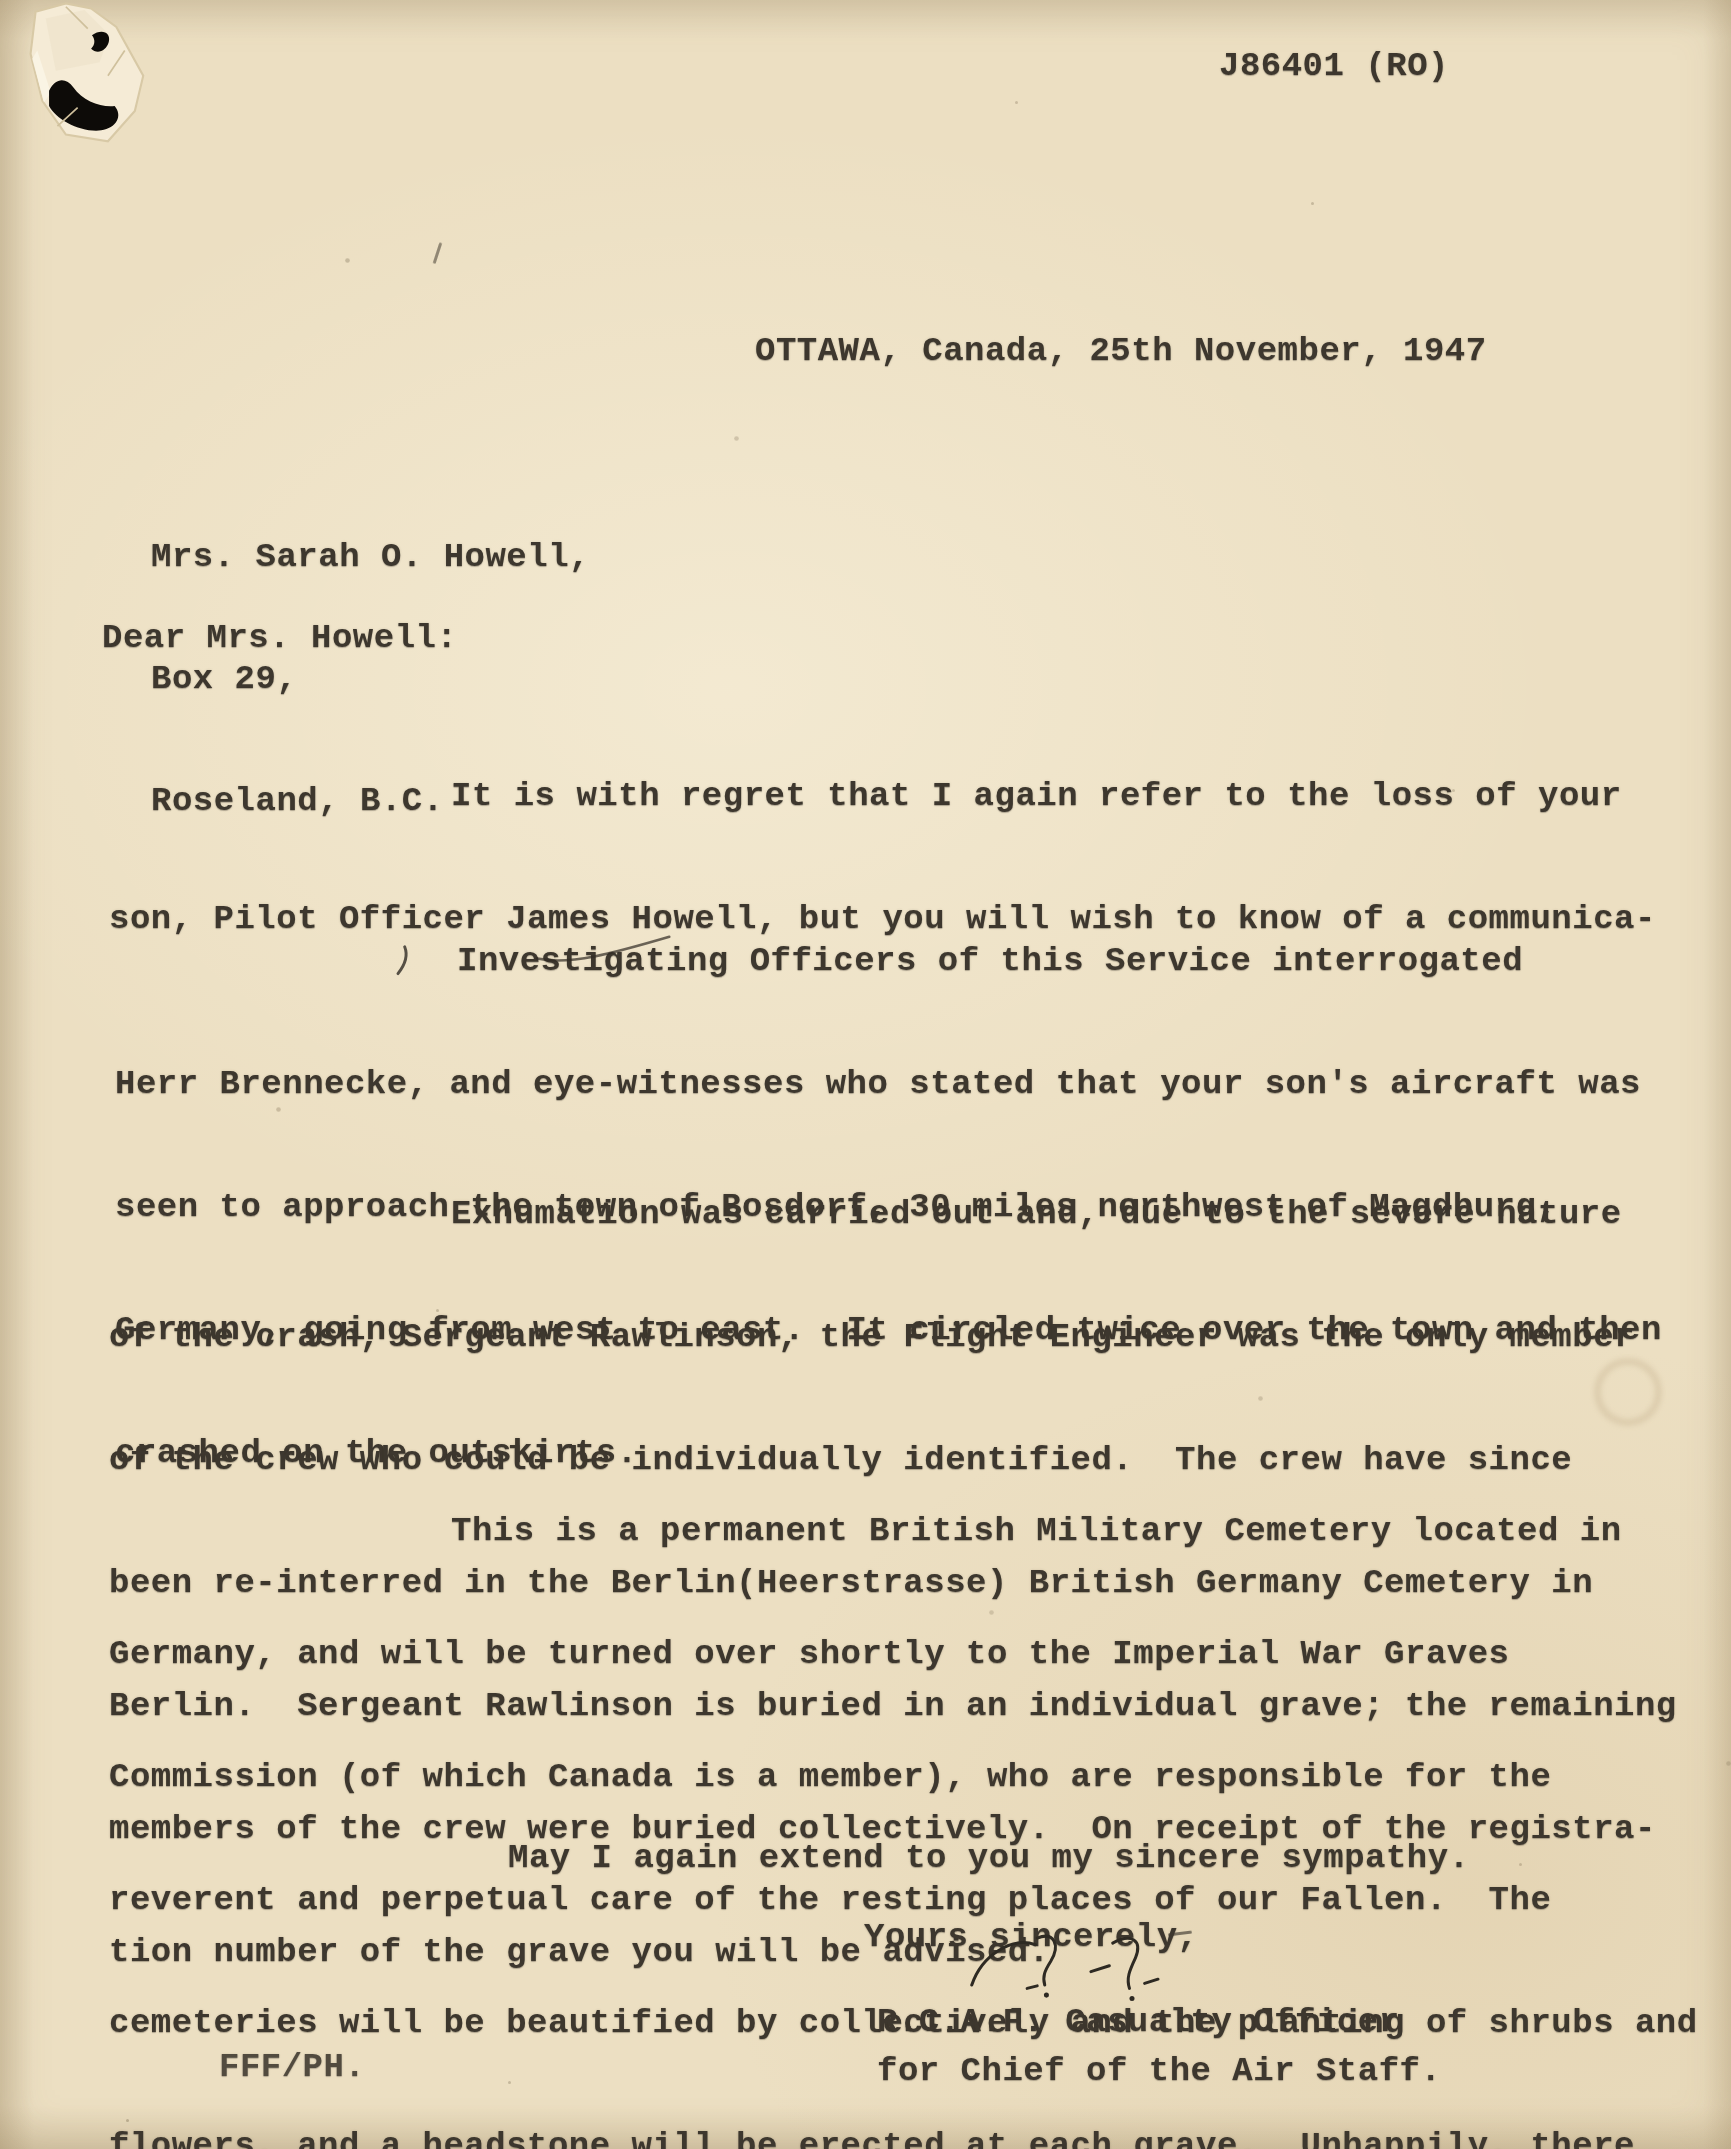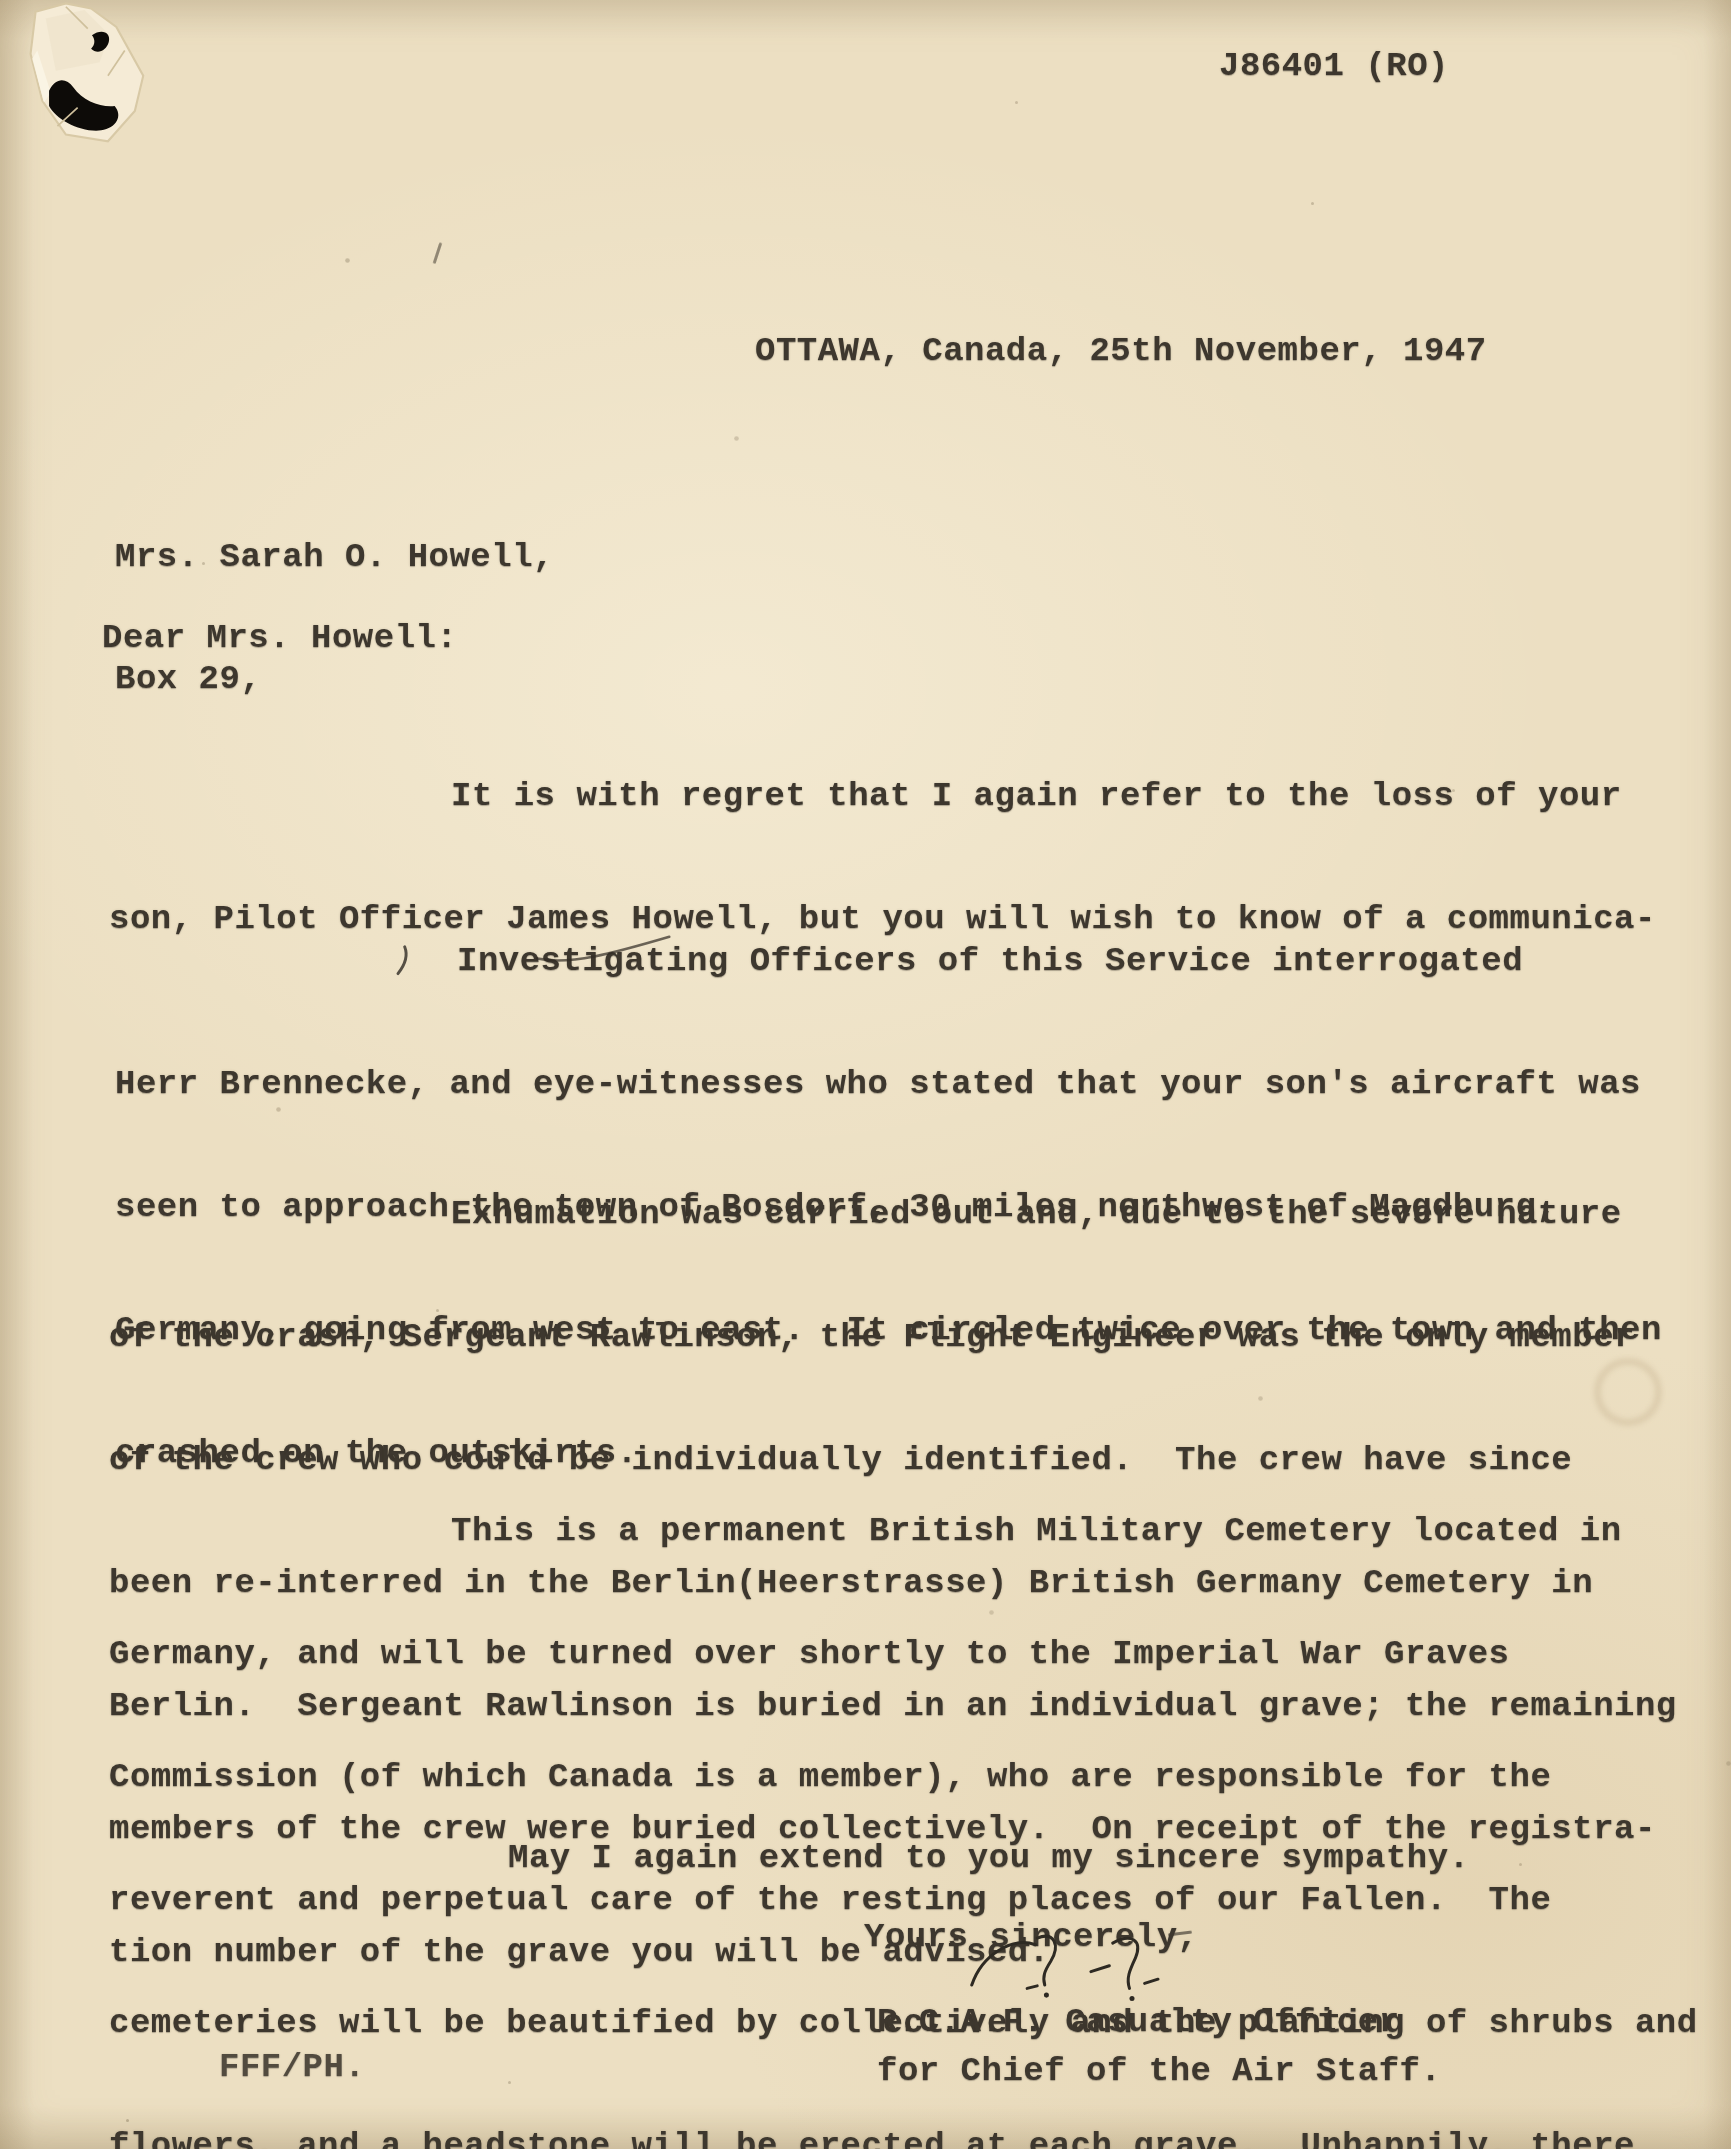--- a/index.html
+++ b/index.html
@@ -24,21 +24,21 @@
     position:absolute;
     font-size:34px;
     line-height:41px;
     letter-spacing:0.5px;
     white-space:pre;
     text-shadow:0 0.8px 0.8px rgba(61,55,46,0.32), 0 0 2.5px rgba(61,55,46,0.18);
     filter:blur(0.3px);
   }
   .para .ln{height:41px;}
   .para .first{padding-left:342px;}
-  .addr .ln{height:40px;}
+  .addr .ln{height:40px;margin-left:36px;}
   .faded{opacity:0.88;margin-left:41px;}
   .specks{
     position:absolute;left:126px;top:2119px;width:3.4px;height:3.4px;border-radius:50%;
     background:rgba(110,95,70,0.35);
     box-shadow:
       220px -1860px 0 0.8px rgba(110,95,70,0.30),
       889px -2018px 0 0 rgba(110,95,70,0.28),
       609px -1682px 0 0.8px rgba(110,95,70,0.25),
       1185px -1917px 0 0 rgba(110,95,70,0.30),
       151px -1011px 0 0.8px rgba(110,95,70,0.28),
@@ -82,20 +82,21 @@
 
   <div class="tw" style="left:1219px;top:46px">J86401 (RO)</div>
 
   <div class="tw" style="left:755px;top:331px">OTTAWA, Canada, 25th November, 1947</div>
 
   <div class="stray-tick"></div>
 
   <div class="tw addr" style="left:115px;top:455px">
     <div class="ln">Mrs. Sarah O. Howell,</div>
     <div class="ln">Box 29,</div>
+    <div class="ln">Roseland, B.C.</div>
   </div>
 
   <div class="tw" style="left:102px;top:618px">Dear Mrs. Howell:</div>
 
   <div class="tw para" style="left:109px;top:694px">
     <div class="ln first">It is with regret that I again refer to the loss of your</div>
     <div class="ln">son, Pilot Officer James Howell, but you will wish to know of a communica-</div>
   </div>
 
   <div class="tw para" style="left:115px;top:859px">

